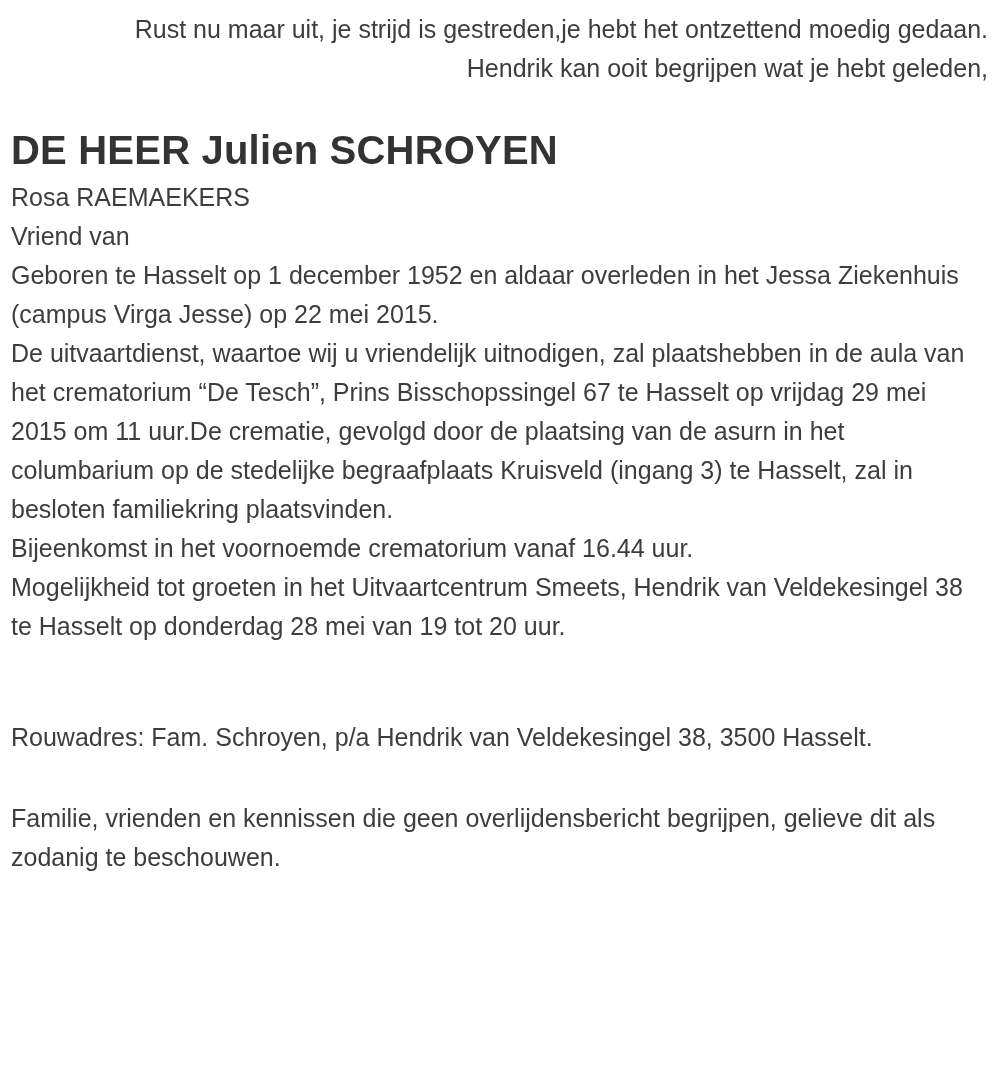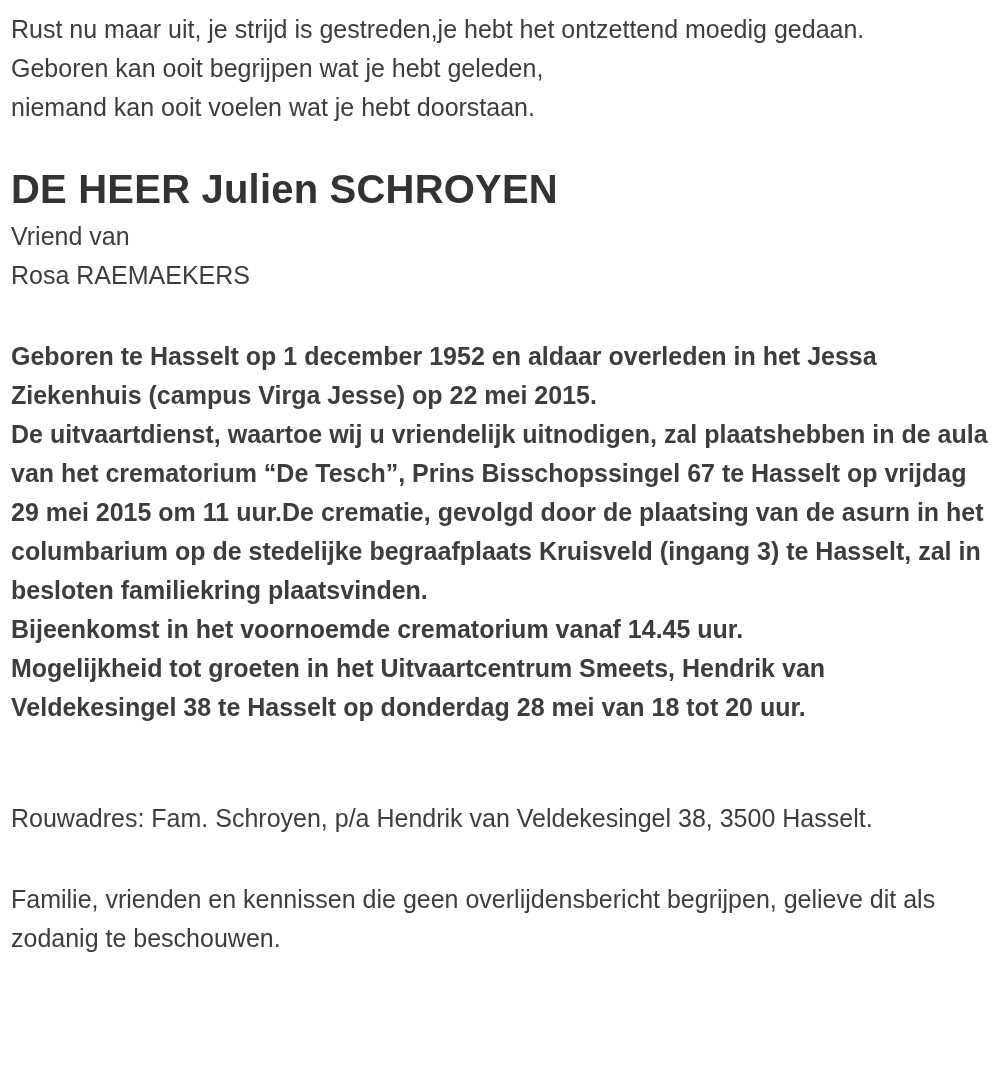--- a/index.html
+++ b/index.html
@@ -13,71 +13,69 @@
     box-sizing: border-box;
     background: #ffffff;
     padding: 10px 12px 20px 11px;
     font-family: "Liberation Sans", "DejaVu Sans", sans-serif;
     color: #3d3d3d;
     font-size: 25px;
     line-height: 39px;
   }
   .poem {
     margin: 0 0 40px 0;
+    text-align: right;
   }
   .poem-line {
     margin: 0;
   }
   .deceased-title {
     margin: 0 0 6px 0;
     font-size: 40px;
     line-height: 44px;
     font-weight: 700;
     color: #333333;
     letter-spacing: 0.2px;
   }
   .relation-block p {
     margin: 0;
   }
   .body-block {
-    margin-top: 42px;
-    font-weight: bold;
   }
   .body-block p {
     margin: 0;
   }
   .mourning-address {
     margin-top: 72px;
   }
   .closing-note {
     margin-top: 42px;
   }
 </style>
 </head>
 <body>
 
 <div class="page">
 
   <div class="poem">
     <p class="poem-line">Rust nu maar uit, je strijd is gestreden,je hebt het ontzettend moedig gedaan.</p>
-    <p class="poem-line">Geboren kan ooit begrijpen wat je hebt geleden,</p>
-    <p class="poem-line">niemand kan ooit voelen wat je hebt doorstaan.</p>
+    <p class="poem-line">Hendrik kan ooit begrijpen wat je hebt geleden,</p>
   </div>
 
   <h1 class="deceased-title">DE HEER Julien SCHROYEN</h1>
 
   <div class="relation-block">
+    <p>Rosa RAEMAEKERS</p>
     <p>Vriend van</p>
-    <p>Rosa RAEMAEKERS</p>
   </div>
 
   <div class="body-block">
     <p>Geboren te Hasselt op 1 december 1952 en aldaar overleden in het Jessa Ziekenhuis (campus Virga Jesse) op 22 mei 2015.</p>
     <p>De uitvaartdienst, waartoe wij u vriendelijk uitnodigen, zal plaatshebben in de aula van het crematorium “De Tesch”, Prins Bisschopssingel 67 te Hasselt op vrijdag 29 mei 2015 om 11 uur.De crematie, gevolgd door de plaatsing van de asurn in het columbarium op de stedelijke begraafplaats Kruisveld (ingang 3) te Hasselt, zal in besloten familiekring plaatsvinden.</p>
-    <p>Bijeenkomst in het voornoemde crematorium vanaf 14.45 uur.</p>
-    <p>Mogelijkheid tot groeten in het Uitvaartcentrum Smeets, Hendrik van Veldekesingel 38 te Hasselt op donderdag 28 mei van 18 tot 20 uur.</p>
+    <p>Bijeenkomst in het voornoemde crematorium vanaf 16.44 uur.</p>
+    <p>Mogelijkheid tot groeten in het Uitvaartcentrum Smeets, Hendrik van Veldekesingel 38 te Hasselt op donderdag 28 mei van 19 tot 20 uur.</p>
   </div>
 
   <p class="mourning-address">Rouwadres: Fam. Schroyen, p/a Hendrik van Veldekesingel 38, 3500 Hasselt.</p>
 
   <p class="closing-note">Familie, vrienden en kennissen die geen overlijdensbericht begrijpen, gelieve dit als zodanig te beschouwen.</p>
 
 </div>
 
 </body></html>

